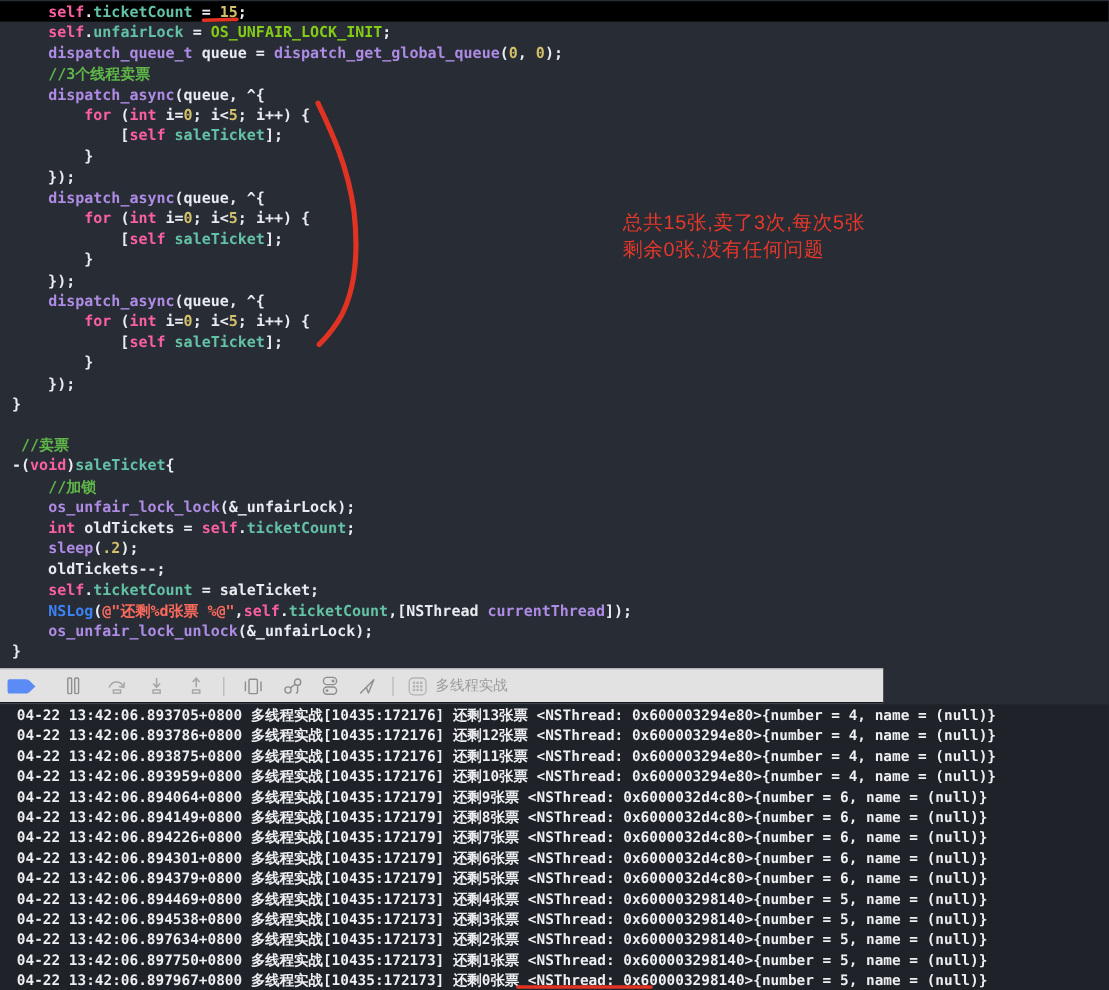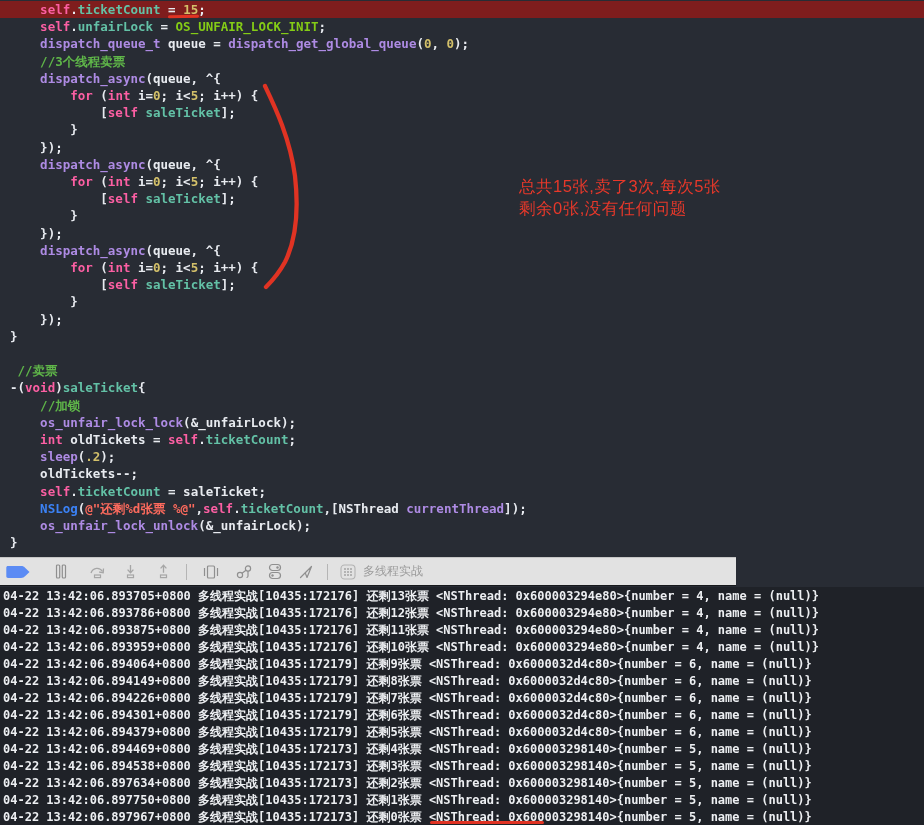--- a/index.html
+++ b/index.html
@@ -4,21 +4,21 @@
 <style>
   * { margin:0; padding:0; box-sizing:border-box; }
   html,body { width:924px; height:825px; overflow:hidden; background:#282c34; }
   #stage { position:relative; width:924px; height:825px; font-family:"DejaVu Sans Mono", monospace; }
 
   
   #editor { position:absolute; left:0; top:0; width:924px; height:557px;
             background:#282c34; padding-top:1px; overflow:hidden; }
   .cl { white-space:pre; font-size:12.5px; line-height:17.2px; font-weight:600;
         color:#e8ebf0; padding-left:10px; }
-  .cl.hl { background:#7f1d1d; }
+  .cl.hl { background:#000000; }
   .tk-p { color:#e8ebf0; }
   .tk-k { color:#fc5fa3; font-weight:700; }
   .tk-t { color:#63c1a6; }
   .tk-n { color:#d3c06a; }
   .tk-m { color:#84cc16; }
   .tk-f { color:#ae8be4; }
   .tk-c { color:#5fb649; }
   .tk-s { color:#fc6a5d; }
   .tk-g { color:#3b82f6; }
 
@@ -35,21 +35,21 @@
   #debugbar { position:absolute; left:0; top:557px; width:736px; height:29px;
               background:#e2e2e2; border-top:1px solid #c6c6c6; border-bottom:1px solid #17191c;
               display:flex; align-items:center; font-family:"Liberation Sans", sans-serif; }
   .dbtn { display:flex; align-items:center; justify-content:center; height:22px;
           background:none; border:none; cursor:pointer; padding:0; }
   .dbar-div { width:1px; height:16px; background:#b5b5b5; }
   #scheme-label { color:#9b9b9b; font-size:12px; margin-left:7px; white-space:nowrap; }
 
   
   #console { position:absolute; left:0; top:587px; width:924px; height:238px;
-             background:#1f2228; overflow:hidden; padding:1px 0 0 3px; }
+             background:#1f2228; overflow:hidden; padding:1px 0 0 14px; }
   .con-line { white-space:pre; font-size:12px; line-height:17px; font-weight:700;
               color:#edeff2; }
 </style>
 </head>
 <body>
 
 <div id="stage">
 
   <div id="editor">
     <div id="code-lines">

